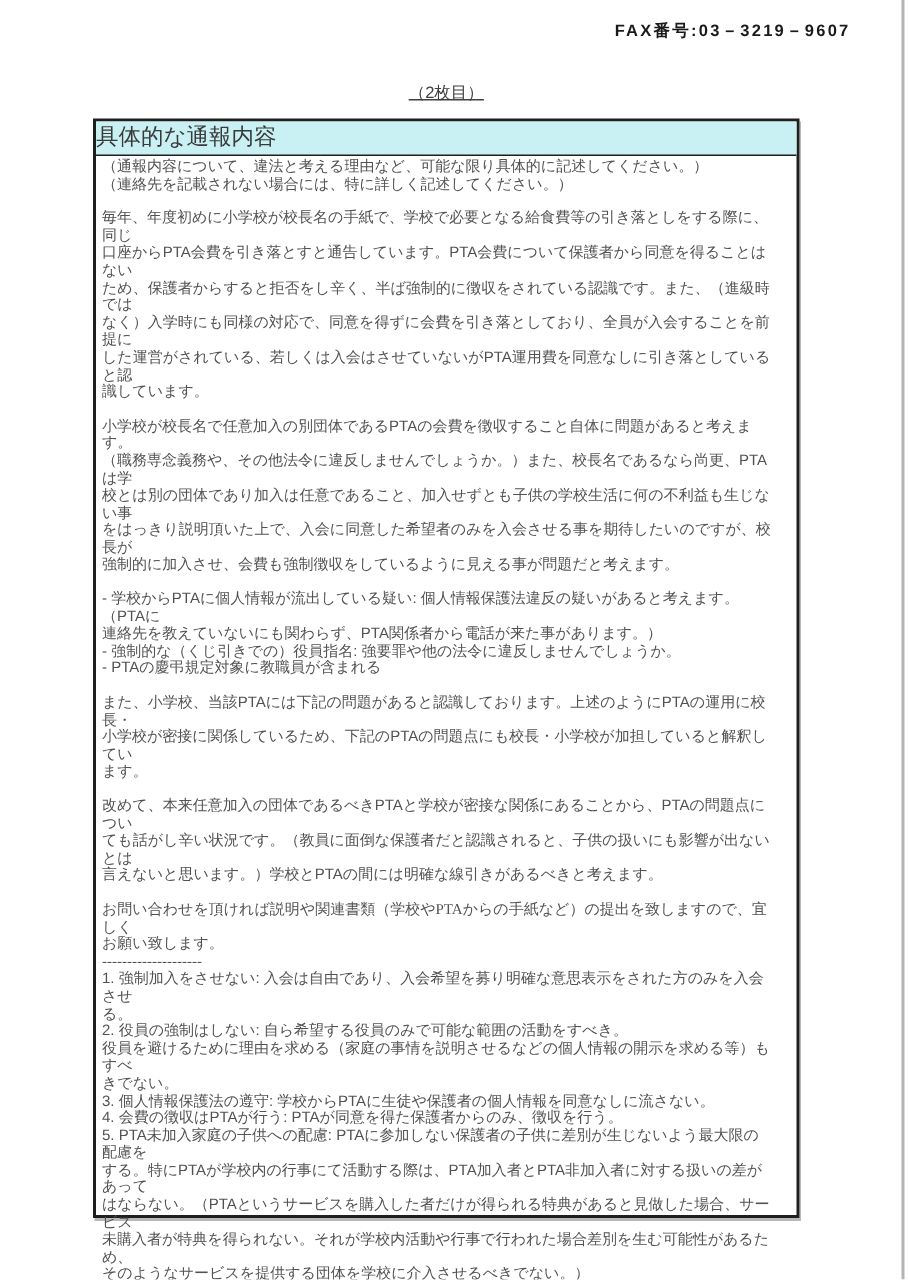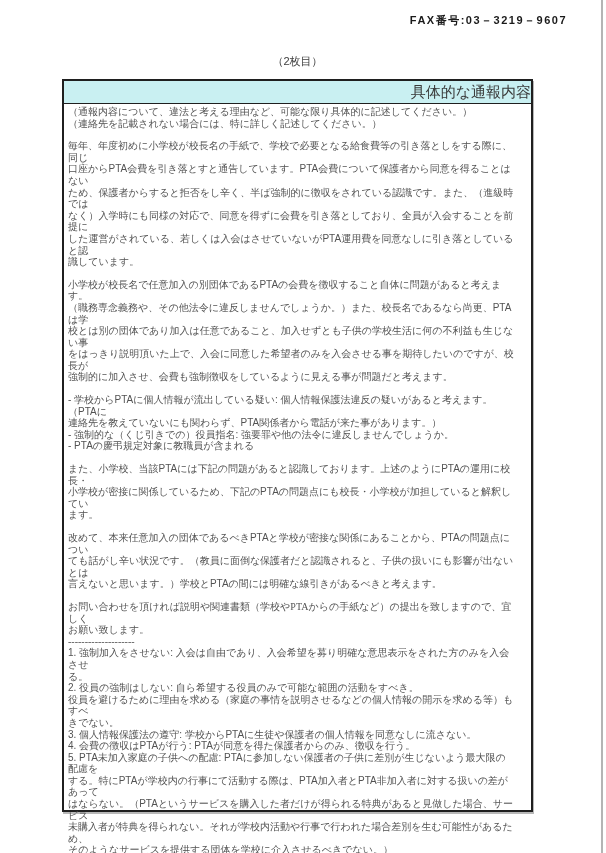--- a/index.html
+++ b/index.html
@@ -11,29 +11,29 @@
   .page-edge{
     position:absolute;top:0;right:3px;width:2px;height:853px;background:#b4b4b4;
   }
   .fax-number{
     position:absolute;top:13px;right:39px;
     font-size:11px;font-weight:bold;color:#1a1a1a;letter-spacing:1.5px;
     white-space:nowrap;
   }
   .sheet-label{
     position:absolute;top:54px;left:62px;width:471px;
-    text-align:center;font-size:11px;color:#404040;
+    text-align:center;font-size:11px;color:#404040;text-decoration:underline;
   }
   .report-box{
     position:absolute;left:62px;top:79px;width:471px;height:733px;
     box-sizing:border-box;border:2px solid #1f1f1f;background:#ffffff;
     box-shadow:1px 2px 0 #b8b8b8;
   }
   .box-header{
-    height:22px;line-height:22px;text-align:right;
+    height:22px;line-height:22px;text-align:left;
     border-bottom:1px solid #1f1f1f;
     font-size:15px;color:#3a3a3a;
   }
   .box-body{
     padding:2px 4px 0 4px;
     font-size:10px;line-height:11.6px;color:#525252;
   }
   .blk{
     margin:0 12px 11px 0;
     white-space:pre-line;

